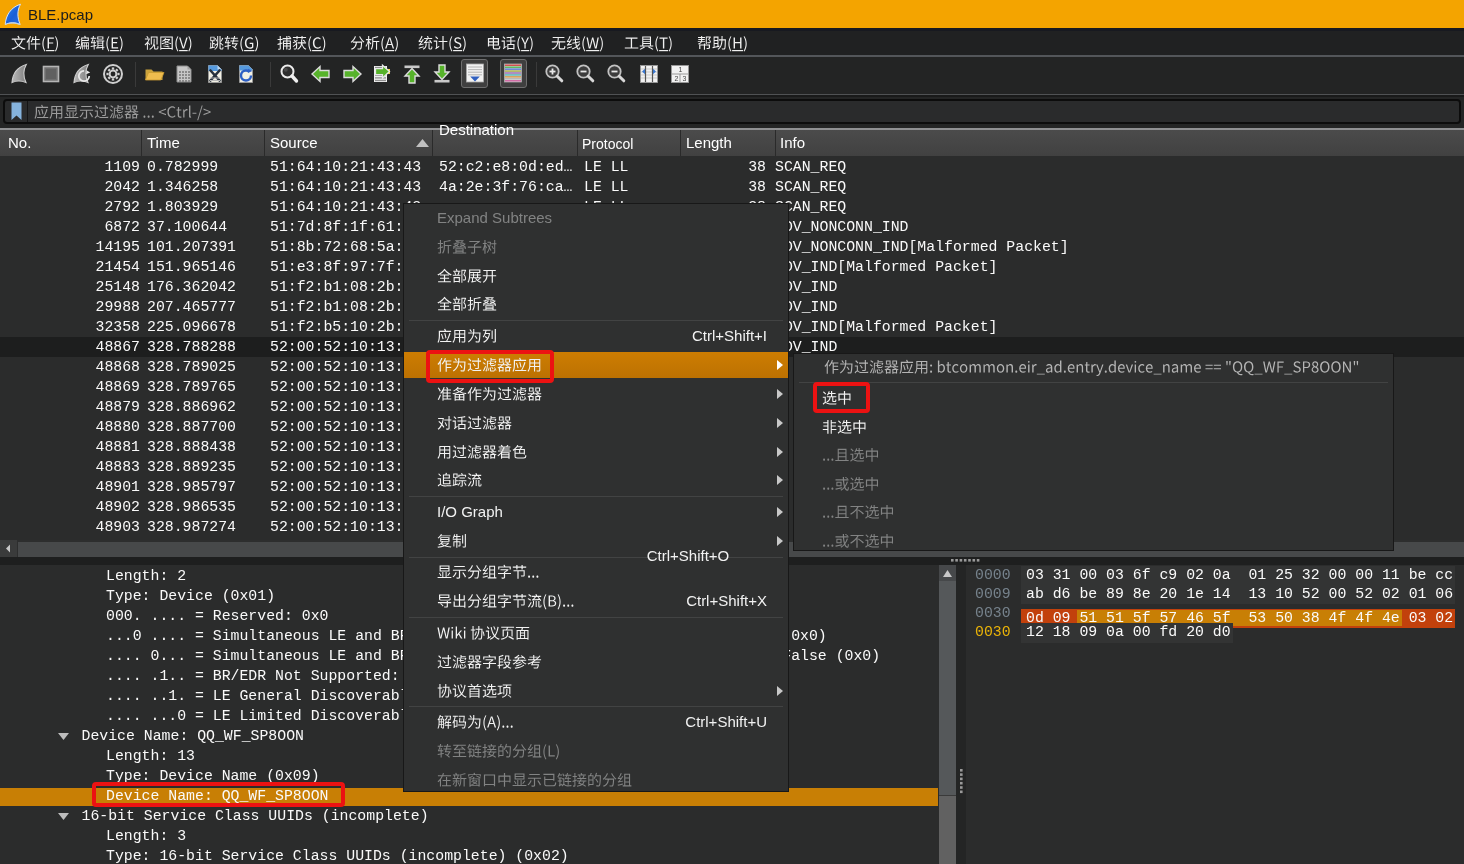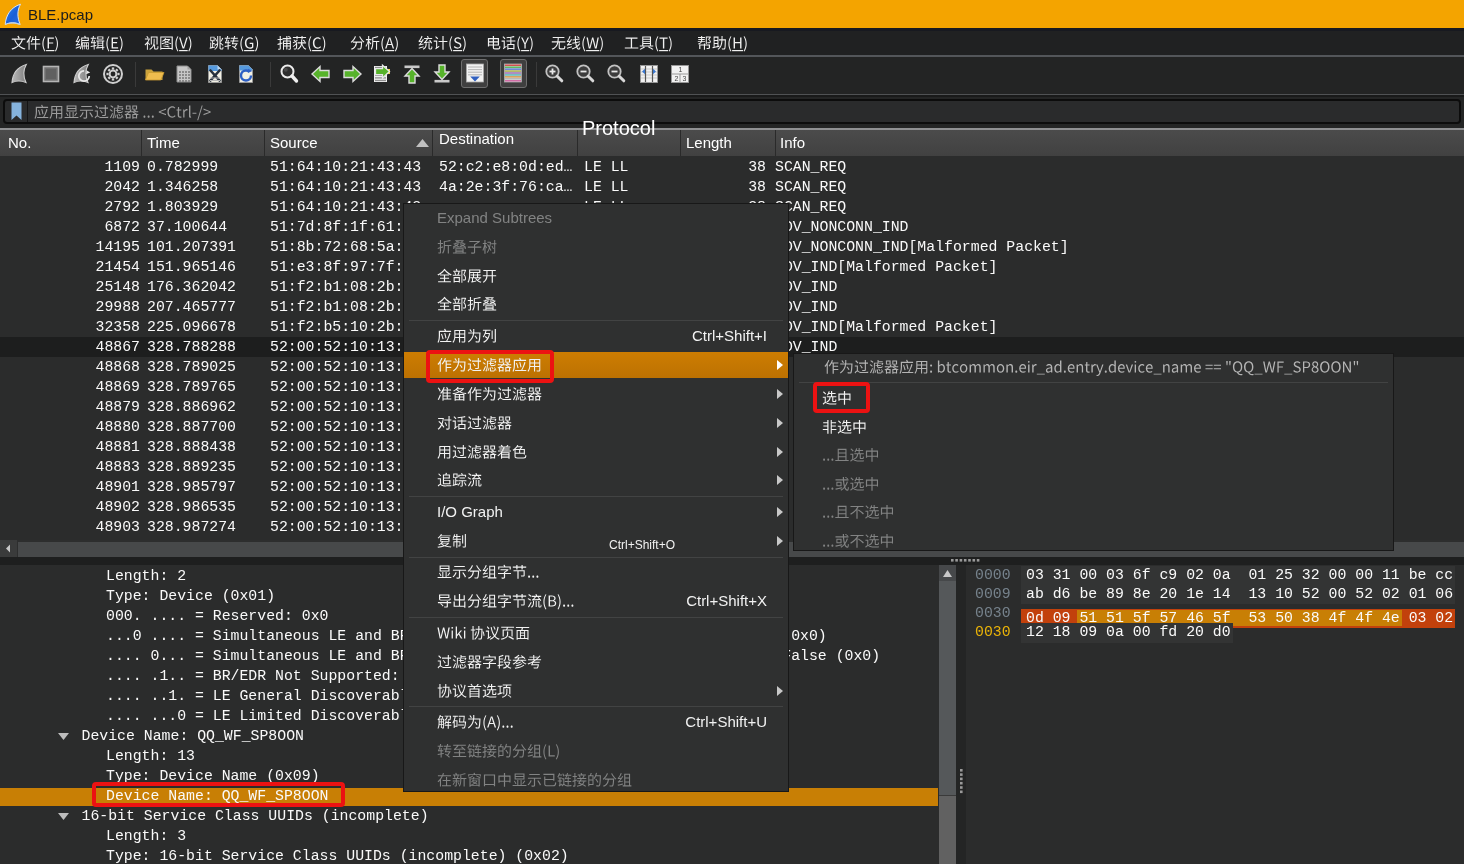--- a/index.html
+++ b/index.html
@@ -271,22 +271,22 @@
   </svg>
 <div class="abs" style="left:27px;top:101px;width:1px;height:21px;background:#141414"></div>
 <svg class="tp " style="left:34.0px;top:103.5px" width="179.3" height="18.0" viewBox="0 -13.50 179.3 18.00">
     <path fill="#9c9c9c" d="M4.0 -7.3C4.6 -5.7 5.3 -3.6 5.6 -2.2L6.6 -2.6C6.3 -4.0 5.6 -6.1 4.9 -7.8ZM7.2 -8.2C7.7 -6.6 8.2 -4.4 8.5 -3.0L9.5 -3.4C9.3 -4.8 8.8 -6.8 8.2 -8.5ZM7.0 -12.4C7.3 -11.9 7.6 -11.2 7.8 -10.7H1.8V-6.6C1.8 -4.4 1.7 -1.5 0.5 0.7C0.8 0.8 1.3 1.1 1.5 1.3C2.8 -0.9 3.0 -4.3 3.0 -6.6V-9.6H14.1V-10.7H9.1C8.9 -11.2 8.5 -12.1 8.1 -12.7ZM3.1 -0.6V0.5H14.3V-0.6H10.3C11.6 -2.9 12.8 -5.6 13.5 -8.1L12.3 -8.6C11.7 -6.0 10.6 -2.9 9.1 -0.6Z M17.3 -11.5V-6.1C17.3 -4.0 17.1 -1.3 15.5 0.5C15.7 0.7 16.2 1.1 16.4 1.3C17.5 0.0 18.0 -1.7 18.2 -3.4H22.0V1.1H23.1V-3.4H27.2V-0.3C27.2 -0.1 27.1 0.0 26.8 0.0C26.5 0.1 25.5 0.1 24.4 0.0C24.6 0.3 24.8 0.8 24.8 1.1C26.2 1.1 27.1 1.1 27.6 0.9C28.1 0.8 28.3 0.4 28.3 -0.3V-11.5ZM18.4 -10.5H22.0V-8.1H18.4ZM27.2 -10.5V-8.1H23.1V-10.5ZM18.4 -7.0H22.0V-4.5H18.3C18.4 -5.0 18.4 -5.6 18.4 -6.1ZM27.2 -7.0V-4.5H23.1V-7.0Z M33.7 -8.5H41.4V-7.0H33.7ZM33.7 -11.0H41.4V-9.4H33.7ZM32.6 -11.9V-6.1H42.5V-11.9ZM42.3 -5.0C41.8 -4.0 40.9 -2.7 40.2 -1.9L41.1 -1.5C41.8 -2.3 42.6 -3.4 43.3 -4.5ZM31.9 -4.5C32.5 -3.5 33.2 -2.2 33.5 -1.4L34.5 -1.8C34.1 -2.6 33.4 -3.9 32.7 -4.8ZM38.6 -5.5V-0.6H36.3V-5.5H35.3V-0.6H30.6V0.5H44.4V-0.6H39.6V-5.5Z M48.5 -5.3C47.9 -3.6 46.8 -1.9 45.5 -0.8C45.8 -0.7 46.3 -0.4 46.6 -0.2C47.7 -1.3 48.9 -3.1 49.7 -5.0ZM55.3 -4.8C56.3 -3.4 57.5 -1.4 57.9 -0.1L59.0 -0.7C58.6 -1.9 57.4 -3.8 56.3 -5.2ZM47.2 -11.5V-10.4H57.8V-11.5ZM45.9 -7.8V-6.7H51.9V-0.3C51.9 -0.0 51.8 0.0 51.6 0.0C51.3 0.0 50.3 0.0 49.3 0.0C49.4 0.3 49.6 0.8 49.7 1.2C51.0 1.2 51.9 1.2 52.4 1.0C53.0 0.8 53.1 0.5 53.1 -0.3V-6.7H59.1V-7.8Z M61.2 -11.6C62.0 -10.8 63.0 -9.7 63.4 -9.0L64.3 -9.7C63.9 -10.4 62.9 -11.4 62.1 -12.2ZM65.7 -7.2C66.5 -6.2 67.4 -4.9 67.8 -4.1L68.8 -4.7C68.3 -5.5 67.4 -6.7 66.6 -7.6ZM63.9 -7.0H60.8V-5.9H62.8V-2.0C62.1 -1.8 61.4 -1.1 60.6 -0.2L61.3 0.9C62.1 -0.2 62.8 -1.1 63.3 -1.1C63.7 -1.1 64.2 -0.6 64.8 -0.2C65.8 0.5 67.1 0.6 69.0 0.6C70.4 0.6 73.0 0.6 74.1 0.5C74.1 0.2 74.3 -0.4 74.5 -0.7C73.0 -0.6 70.7 -0.4 69.0 -0.4C67.3 -0.4 66.0 -0.5 65.0 -1.1C64.5 -1.4 64.2 -1.7 63.9 -1.9ZM70.8 -12.6V-9.9H65.0V-8.8H70.8V-2.9C70.8 -2.6 70.7 -2.5 70.4 -2.5C70.1 -2.5 69.0 -2.5 68.0 -2.5C68.1 -2.2 68.3 -1.7 68.4 -1.4C69.8 -1.4 70.7 -1.4 71.2 -1.6C71.7 -1.8 71.9 -2.1 71.9 -2.9V-8.8H74.0V-9.9H71.9V-12.6Z M82.9 -3.0V-0.3C82.9 0.7 83.2 0.9 84.4 0.9C84.6 0.9 86.3 0.9 86.5 0.9C87.5 0.9 87.8 0.5 87.9 -1.1C87.6 -1.2 87.2 -1.3 87.0 -1.5C87.0 -0.1 86.9 0.1 86.4 0.1C86.1 0.1 84.7 0.1 84.5 0.1C83.9 0.1 83.8 0.1 83.8 -0.3V-3.0ZM81.7 -3.0C81.5 -1.9 81.1 -0.6 80.5 0.2L81.3 0.5C81.9 -0.3 82.2 -1.7 82.5 -2.7ZM84.2 -3.6C84.8 -2.9 85.5 -1.9 85.8 -1.3L86.5 -1.7C86.2 -2.3 85.5 -3.3 84.9 -4.0ZM87.0 -3.0C87.8 -1.9 88.5 -0.6 88.7 0.3L89.5 -0.1C89.2 -0.9 88.5 -2.3 87.8 -3.3ZM76.3 -11.5C77.2 -11.0 78.2 -10.2 78.7 -9.7L79.4 -10.5C78.9 -11.0 77.8 -11.7 77.0 -12.2ZM75.6 -7.5C76.5 -7.0 77.5 -6.3 78.1 -5.8L78.7 -6.6C78.2 -7.1 77.1 -7.8 76.3 -8.2ZM75.9 0.1 76.9 0.8C77.6 -0.6 78.4 -2.4 79.0 -3.9L78.2 -4.5C77.5 -2.9 76.6 -1.0 75.9 0.1ZM79.9 -9.8V-6.6C79.9 -4.5 79.7 -1.5 78.4 0.6C78.6 0.7 79.1 1.1 79.2 1.3C80.7 -1.0 80.9 -4.3 80.9 -6.6V-8.9H88.1C87.9 -8.4 87.7 -7.8 87.5 -7.5L88.3 -7.2C88.7 -7.8 89.1 -8.8 89.4 -9.6L88.7 -9.8L88.5 -9.8H84.6V-10.7H88.7V-11.6H84.6V-12.6H83.5V-9.8ZM83.1 -8.7V-7.3L81.5 -7.2L81.6 -6.4L83.1 -6.5V-5.9C83.1 -4.9 83.4 -4.6 84.8 -4.6C85.1 -4.6 87.0 -4.6 87.2 -4.6C88.3 -4.6 88.6 -5.0 88.7 -6.3C88.4 -6.4 88.0 -6.5 87.8 -6.6C87.7 -5.6 87.6 -5.5 87.1 -5.5C86.7 -5.5 85.2 -5.5 84.9 -5.5C84.2 -5.5 84.1 -5.6 84.1 -5.9V-6.6L86.9 -6.8L86.8 -7.6L84.1 -7.4V-8.7Z M92.9 -10.9H95.5V-8.8H92.9ZM99.3 -10.9H102.0V-8.8H99.3ZM99.2 -7.3C99.8 -7.0 100.6 -6.6 101.1 -6.3H96.8C97.1 -6.8 97.4 -7.3 97.7 -7.8L96.6 -8.0V-11.9H91.9V-7.9H96.5C96.2 -7.3 95.9 -6.8 95.5 -6.3H90.8V-5.3H94.5C93.5 -4.4 92.1 -3.6 90.5 -3.0C90.7 -2.8 91.0 -2.4 91.1 -2.1L91.9 -2.5V1.2H93.0V0.8H95.5V1.1H96.6V-3.4H93.7C94.6 -4.0 95.3 -4.6 95.9 -5.3H98.7C99.4 -4.6 100.2 -4.0 101.1 -3.4H98.3V1.2H99.4V0.8H102.0V1.1H103.1V-2.5L103.9 -2.2C104.0 -2.5 104.3 -2.9 104.6 -3.1C102.9 -3.5 101.3 -4.3 100.1 -5.3H104.2V-6.3H101.6L102.0 -6.7C101.5 -7.1 100.6 -7.6 99.8 -7.9ZM98.3 -11.9V-7.9H103.1V-11.9ZM93.0 -0.2V-2.4H95.5V-0.2ZM99.4 -0.2V-2.4H102.0V-0.2Z M110.4 0.2C111.0 0.2 111.4 -0.2 111.4 -0.8C111.4 -1.5 111.0 -1.9 110.4 -1.9C109.9 -1.9 109.5 -1.5 109.5 -0.8C109.5 -0.2 109.9 0.2 110.4 0.2Z M114.6 0.2C115.2 0.2 115.6 -0.2 115.6 -0.8C115.6 -1.5 115.2 -1.9 114.6 -1.9C114.1 -1.9 113.6 -1.5 113.6 -0.8C113.6 -0.2 114.1 0.2 114.6 0.2Z M118.8 0.2C119.3 0.2 119.8 -0.2 119.8 -0.8C119.8 -1.5 119.3 -1.9 118.8 -1.9C118.2 -1.9 117.8 -1.5 117.8 -0.8C117.8 -0.2 118.2 0.2 118.8 0.2Z M132.0 -2.2V-3.4L128.4 -4.7L126.2 -5.5V-5.6L128.4 -6.4L132.0 -7.8V-8.9L124.8 -6.1V-5.0Z M138.2 0.2C139.6 0.2 140.7 -0.4 141.6 -1.4L140.8 -2.3C140.1 -1.5 139.3 -1.0 138.3 -1.0C136.2 -1.0 134.8 -2.8 134.8 -5.5C134.8 -8.3 136.2 -10.0 138.3 -10.0C139.3 -10.0 140.0 -9.6 140.6 -8.9L141.3 -9.8C140.7 -10.5 139.6 -11.2 138.3 -11.2C135.5 -11.2 133.4 -9.0 133.4 -5.5C133.4 -1.9 135.5 0.2 138.2 0.2Z M146.1 0.2C146.6 0.2 147.1 0.0 147.6 -0.1L147.3 -1.1C147.0 -1.0 146.7 -0.9 146.4 -0.9C145.4 -0.9 145.1 -1.5 145.1 -2.5V-7.0H147.3V-8.1H145.1V-10.4H144.0L143.8 -8.1L142.5 -8.1V-7.0H143.7V-2.5C143.7 -0.9 144.3 0.2 146.1 0.2Z M149.2 0.0H150.5V-5.2C151.1 -6.6 151.9 -7.1 152.6 -7.1C152.9 -7.1 153.1 -7.1 153.4 -7.0L153.6 -8.2C153.4 -8.3 153.1 -8.4 152.8 -8.4C151.9 -8.4 151.0 -7.7 150.4 -6.7H150.4L150.3 -8.1H149.2Z M156.4 0.2C156.8 0.2 157.0 0.1 157.2 0.1L157.0 -1.0C156.9 -0.9 156.8 -0.9 156.7 -0.9C156.5 -0.9 156.4 -1.1 156.4 -1.5V-11.9H155.0V-1.6C155.0 -0.5 155.4 0.2 156.4 0.2Z M158.5 -3.7H162.4V-4.7H158.5Z M163.2 2.7H164.2L168.7 -11.9H167.7Z M169.5 -2.2 176.7 -5.0V-6.1L169.5 -8.9V-7.8L173.1 -6.4L175.3 -5.6V-5.5L173.1 -4.7L169.5 -3.4Z"></path>
   </svg>
 <div class="abs" style="left:0;top:127.5px;width:1464px;height:2px;background:#8f9092"></div>
 <div class="abs" style="left:0;top:129.5px;width:1464px;height:26.5px;background:linear-gradient(#4b4b4b,#414141)"></div>
 <div class="abs" style="left:8px;top:129.5px;height:26.5px;line-height:26.5px;font-size:15px;color:#ffffff">No.</div>
 <div class="abs" style="left:147px;top:129.5px;height:26.5px;line-height:26.5px;font-size:15px;color:#ffffff">Time</div>
 <div class="abs" style="left:270px;top:129.5px;height:26.5px;line-height:26.5px;font-size:15px;color:#ffffff">Source</div>
-<div class="abs" style="left:439px;top:126px;height:26.5px;line-height:26.5px;font-size:15px;color:#ffffff">Destination</div>
-<div class="abs" style="left:582px;top:115px;height:26.5px;line-height:26.5px;font-size:20px;color:#ffffff">Protocol</div>
+<div class="abs" style="left:439px;top:117px;height:26.5px;line-height:26.5px;font-size:15px;color:#ffffff">Destination</div>
+<div class="abs" style="left:582px;top:131px;height:26.5px;line-height:26.5px;font-size:14px;color:#ffffff">Protocol</div>
 <div class="abs" style="left:686px;top:129.5px;height:26.5px;line-height:26.5px;font-size:15px;color:#ffffff">Length</div>
 <div class="abs" style="left:780px;top:129.5px;height:26.5px;line-height:26.5px;font-size:15px;color:#ffffff">Info</div>
 <div class="abs" style="left:141px;top:130px;width:1px;height:26px;background:#2a2a2a"></div>
 <div class="abs" style="left:264px;top:130px;width:1px;height:26px;background:#2a2a2a"></div>
 <div class="abs" style="left:432px;top:130px;width:1px;height:26px;background:#2a2a2a"></div>
 <div class="abs" style="left:577px;top:130px;width:1px;height:26px;background:#2a2a2a"></div>
 <div class="abs" style="left:680px;top:130px;width:1px;height:26px;background:#2a2a2a"></div>
 <div class="abs" style="left:775px;top:130px;width:1px;height:26px;background:#2a2a2a"></div>
 <svg class="abs" style="left:416px;top:139px" width="13" height="8" viewBox="0 0 13 8">
     <path d="M6.5,0 L13,8 L0,8 Z" fill="#c0c0c0"></path>
@@ -429,21 +429,21 @@
 <svg class="tp " style="left:437.0px;top:532.8px" width="32.0" height="18.0" viewBox="0 -13.50 32.0 18.00">
     <path fill="#f2f2f2" d="M4.3 -6.6H11.3V-5.6H4.3ZM4.3 -8.4H11.3V-7.4H4.3ZM3.2 -9.2V-4.8H4.9C4.0 -3.6 2.7 -2.6 1.4 -1.9C1.6 -1.7 2.0 -1.3 2.2 -1.2C2.8 -1.5 3.4 -2.0 4.0 -2.5C4.7 -1.8 5.4 -1.3 6.3 -0.8C4.5 -0.3 2.5 0.0 0.5 0.2C0.7 0.4 0.9 0.9 0.9 1.2C3.2 1.0 5.6 0.5 7.6 -0.2C9.4 0.5 11.5 0.9 13.8 1.1C13.9 0.8 14.2 0.3 14.4 0.1C12.4 -0.0 10.6 -0.3 8.9 -0.8C10.3 -1.5 11.5 -2.3 12.3 -3.4L11.6 -3.9L11.4 -3.8H5.4C5.6 -4.1 5.9 -4.4 6.1 -4.8L6.0 -4.8H12.5V-9.2ZM4.0 -12.6C3.3 -11.1 2.0 -9.7 0.7 -8.8C0.9 -8.6 1.3 -8.2 1.4 -7.9C2.2 -8.5 3.0 -9.3 3.7 -10.2H13.5V-11.1H4.4C4.6 -11.5 4.8 -11.9 5.0 -12.3ZM10.5 -3.0C9.8 -2.3 8.7 -1.7 7.6 -1.2C6.5 -1.7 5.5 -2.3 4.8 -3.0Z M25.1 -11.2V-2.9H26.2V-11.2ZM27.8 -12.4V-0.3C27.8 -0.1 27.7 -0.0 27.5 -0.0C27.2 -0.0 26.4 -0.0 25.5 -0.0C25.6 0.3 25.8 0.8 25.9 1.1C27.0 1.1 27.8 1.1 28.3 0.9C28.7 0.7 28.9 0.4 28.9 -0.4V-12.4ZM17.1 -12.2C16.8 -10.8 16.3 -9.3 15.6 -8.3C15.9 -8.2 16.4 -8.0 16.6 -7.9C16.9 -8.3 17.1 -8.8 17.4 -9.4H19.3V-7.8H15.7V-6.8H19.3V-5.3H16.4V-0.0H17.4V-4.2H19.3V1.2H20.4V-4.2H22.5V-1.2C22.5 -1.0 22.5 -1.0 22.3 -1.0C22.1 -0.9 21.6 -0.9 21.0 -1.0C21.1 -0.7 21.3 -0.3 21.3 0.0C22.1 0.0 22.7 0.0 23.1 -0.2C23.4 -0.3 23.5 -0.6 23.5 -1.1V-5.3H20.4V-6.8H24.1V-7.8H20.4V-9.4H23.5V-10.4H20.4V-12.5H19.3V-10.4H17.7C17.9 -10.9 18.1 -11.5 18.2 -12.0Z"></path>
   </svg>
 <svg class="abs" style="left:777px;top:535.8px" width="6" height="10" viewBox="0 0 6 10">
     <path d="M0,0 L6,5 L0,10 Z" fill="#c8c8c8"></path>
   </svg>
 <div class="abs" style="left:409px;top:556.5px;width:374px;height:1px;background:#424343"></div>
 <svg class="tp " style="left:437.0px;top:564.3px" width="104.5" height="18.0" viewBox="0 -13.50 104.5 18.00">
     <path fill="#f2f2f2" d="M3.7 -8.5H11.4V-7.0H3.7ZM3.7 -11.0H11.4V-9.4H3.7ZM2.6 -11.9V-6.1H12.5V-11.9ZM12.3 -5.0C11.8 -4.0 10.9 -2.7 10.2 -1.9L11.1 -1.5C11.8 -2.3 12.6 -3.4 13.3 -4.5ZM1.9 -4.5C2.5 -3.5 3.2 -2.2 3.5 -1.4L4.5 -1.8C4.1 -2.6 3.4 -3.9 2.7 -4.8ZM8.6 -5.5V-0.6H6.3V-5.5H5.3V-0.6H0.6V0.5H14.4V-0.6H9.6V-5.5Z M18.5 -5.3C17.9 -3.6 16.8 -1.9 15.5 -0.8C15.8 -0.7 16.3 -0.4 16.6 -0.2C17.7 -1.3 18.9 -3.1 19.7 -5.0ZM25.3 -4.8C26.3 -3.4 27.5 -1.4 27.9 -0.1L29.0 -0.7C28.6 -1.9 27.4 -3.8 26.3 -5.2ZM17.2 -11.5V-10.4H27.8V-11.5ZM15.9 -7.8V-6.7H21.9V-0.3C21.9 -0.0 21.8 0.0 21.6 0.0C21.3 0.0 20.3 0.0 19.3 0.0C19.4 0.3 19.6 0.8 19.7 1.2C21.0 1.2 21.9 1.2 22.4 1.0C22.9 0.8 23.1 0.5 23.1 -0.3V-6.7H29.1V-7.8Z M40.1 -12.3 39.1 -11.9C40.1 -9.7 41.9 -7.2 43.5 -5.9C43.7 -6.2 44.1 -6.6 44.4 -6.8C42.9 -8.0 41.0 -10.3 40.1 -12.3ZM34.9 -12.3C34.0 -10.0 32.5 -7.9 30.7 -6.6C30.9 -6.4 31.4 -6.0 31.6 -5.8C32.0 -6.1 32.4 -6.5 32.8 -6.9V-5.8H35.7C35.4 -3.3 34.5 -0.9 31.0 0.3C31.2 0.5 31.5 1.0 31.7 1.2C35.5 -0.1 36.5 -2.9 36.9 -5.8H41.0C40.8 -2.1 40.6 -0.6 40.2 -0.2C40.0 -0.1 39.9 -0.0 39.6 -0.0C39.2 -0.0 38.3 -0.0 37.3 -0.1C37.5 0.2 37.6 0.7 37.7 1.0C38.6 1.1 39.5 1.1 40.0 1.0C40.6 1.0 40.9 0.9 41.2 0.5C41.7 -0.1 41.9 -1.8 42.2 -6.4C42.2 -6.5 42.2 -6.9 42.2 -6.9H32.9C34.2 -8.3 35.3 -10.0 36.1 -12.0Z M45.7 -0.9 45.9 0.2C47.4 -0.1 49.2 -0.6 51.0 -1.1L50.9 -2.1C49.0 -1.6 47.0 -1.1 45.7 -0.9ZM52.2 -11.8V-0.2H50.7V0.9H59.4V-0.2H58.1V-11.8ZM53.3 -0.2V-3.1H57.0V-0.2ZM53.3 -7.0H57.0V-4.1H53.3ZM53.3 -8.0V-10.8H57.0V-8.0ZM46.0 -6.3C46.2 -6.5 46.6 -6.6 48.6 -6.8C47.9 -5.8 47.2 -5.0 47.0 -4.7C46.5 -4.2 46.1 -3.8 45.7 -3.7C45.9 -3.5 46.0 -3.0 46.1 -2.7C46.4 -2.9 46.9 -3.1 51.0 -3.9C51.0 -4.1 51.0 -4.5 51.0 -4.8L47.7 -4.2C49.0 -5.5 50.2 -7.2 51.2 -8.9L50.3 -9.4C50.0 -8.9 49.7 -8.3 49.3 -7.8L47.1 -7.6C48.1 -8.8 49.0 -10.5 49.8 -12.1L48.8 -12.6C48.1 -10.8 46.9 -8.8 46.5 -8.3C46.2 -7.8 45.9 -7.5 45.6 -7.4C45.8 -7.1 45.9 -6.6 46.0 -6.3Z M66.9 -5.4V-4.5H61.0V-3.4H66.9V-0.2C66.9 0.0 66.8 0.1 66.6 0.1C66.3 0.1 65.3 0.1 64.3 0.1C64.5 0.4 64.7 0.9 64.8 1.2C66.1 1.2 66.9 1.2 67.4 1.0C67.9 0.8 68.1 0.5 68.1 -0.2V-3.4H74.0V-4.5H68.1V-5.1C69.4 -5.8 70.8 -6.8 71.7 -7.7L70.9 -8.3L70.7 -8.3H63.5V-7.2H69.5C68.8 -6.5 67.8 -5.9 66.9 -5.4ZM66.4 -12.4C66.6 -12.0 66.9 -11.5 67.1 -11.0H61.2V-7.9H62.3V-10.0H72.6V-7.9H73.8V-11.0H68.4C68.2 -11.5 67.8 -12.2 67.5 -12.7Z M76.5 -7.3V-6.2H80.4V1.2H81.6V-6.2H86.6V-2.3C86.6 -2.1 86.5 -2.0 86.2 -2.0C85.9 -2.0 84.9 -2.0 83.8 -2.0C83.9 -1.7 84.1 -1.2 84.1 -0.9C85.6 -0.9 86.5 -0.9 87.0 -1.0C87.6 -1.2 87.7 -1.6 87.7 -2.3V-7.3ZM84.5 -12.6V-10.9H80.5V-12.6H79.3V-10.9H75.8V-9.8H79.3V-8.1H80.5V-9.8H84.5V-8.1H85.7V-9.8H89.2V-10.9H85.7V-12.6Z M92.1 0.2C92.6 0.2 93.1 -0.2 93.1 -0.8C93.1 -1.5 92.6 -1.9 92.1 -1.9C91.5 -1.9 91.1 -1.5 91.1 -0.8C91.1 -0.2 91.5 0.2 92.1 0.2Z M96.3 0.2C96.8 0.2 97.2 -0.2 97.2 -0.8C97.2 -1.5 96.8 -1.9 96.3 -1.9C95.7 -1.9 95.3 -1.5 95.3 -0.8C95.3 -0.2 95.7 0.2 96.3 0.2Z M100.4 0.2C101.0 0.2 101.4 -0.2 101.4 -0.8C101.4 -1.5 101.0 -1.9 100.4 -1.9C99.9 -1.9 99.4 -1.5 99.4 -0.8C99.4 -0.2 99.9 0.2 100.4 0.2Z"></path>
   </svg>
-<div class="abs" style="left:609px;top:535px;width:158px;height:20px;line-height:20px;font-size:12px;color:#f2f2f2;text-align:left">Ctrl+Shift+O</div>
+<div class="abs" style="left:609px;top:546px;width:158px;height:20px;line-height:20px;font-size:15px;color:#f2f2f2;text-align:center">Ctrl+Shift+O</div>
 <svg class="tp " style="left:437.0px;top:593.2px" width="139.5" height="18.0" viewBox="0 -13.50 139.5 18.00">
     <path fill="#f2f2f2" d="M3.2 -2.7C4.1 -1.9 5.2 -0.8 5.6 -0.0L6.5 -0.8C6.0 -1.5 5.0 -2.5 4.0 -3.3H9.7V-0.2C9.7 0.1 9.6 0.1 9.3 0.1C9.0 0.1 8.0 0.2 6.9 0.1C7.0 0.4 7.2 0.8 7.3 1.1C8.7 1.1 9.6 1.1 10.2 1.0C10.7 0.8 10.9 0.5 10.9 -0.1V-3.3H14.2V-4.4H10.9V-5.5H9.7V-4.4H0.9V-3.3H3.8ZM2.0 -11.5V-7.6C2.0 -6.2 2.8 -5.9 5.2 -5.9C5.8 -5.9 10.6 -5.9 11.2 -5.9C13.1 -5.9 13.6 -6.3 13.8 -7.8C13.5 -7.9 13.0 -8.0 12.7 -8.2C12.6 -7.0 12.4 -6.8 11.2 -6.8C10.1 -6.8 6.0 -6.8 5.2 -6.8C3.5 -6.8 3.2 -7.0 3.2 -7.6V-8.4H12.4V-12.0H2.0ZM3.2 -11.0H11.3V-9.4H3.2Z M16.6 -5.1V0.3H27.2V1.2H28.4V-5.1H27.2V-0.8H23.1V-6.1H27.8V-11.2H26.6V-7.2H23.1V-12.6H21.9V-7.2H18.4V-11.2H17.2V-6.1H21.9V-0.8H17.8V-5.1Z M40.1 -12.3 39.1 -11.9C40.1 -9.7 41.9 -7.2 43.5 -5.9C43.7 -6.2 44.1 -6.6 44.4 -6.8C42.9 -8.0 41.0 -10.3 40.1 -12.3ZM34.9 -12.3C34.0 -10.0 32.5 -7.9 30.7 -6.6C30.9 -6.4 31.4 -6.0 31.6 -5.8C32.0 -6.1 32.4 -6.5 32.8 -6.9V-5.8H35.7C35.4 -3.3 34.5 -0.9 31.0 0.3C31.2 0.5 31.5 1.0 31.7 1.2C35.5 -0.1 36.5 -2.9 36.9 -5.8H41.0C40.8 -2.1 40.6 -0.6 40.2 -0.2C40.0 -0.1 39.9 -0.0 39.6 -0.0C39.2 -0.0 38.3 -0.0 37.3 -0.1C37.5 0.2 37.6 0.7 37.7 1.0C38.6 1.1 39.5 1.1 40.0 1.0C40.6 1.0 40.9 0.9 41.2 0.5C41.7 -0.1 41.9 -1.8 42.2 -6.4C42.2 -6.5 42.2 -6.9 42.2 -6.9H32.9C34.2 -8.3 35.3 -10.0 36.1 -12.0Z M45.7 -0.9 45.9 0.2C47.4 -0.1 49.2 -0.6 51.0 -1.1L50.9 -2.1C49.0 -1.6 47.0 -1.1 45.7 -0.9ZM52.2 -11.8V-0.2H50.7V0.9H59.4V-0.2H58.1V-11.8ZM53.3 -0.2V-3.1H57.0V-0.2ZM53.3 -7.0H57.0V-4.1H53.3ZM53.3 -8.0V-10.8H57.0V-8.0ZM46.0 -6.3C46.2 -6.5 46.6 -6.6 48.6 -6.8C47.9 -5.8 47.2 -5.0 47.0 -4.7C46.5 -4.2 46.1 -3.8 45.7 -3.7C45.9 -3.5 46.0 -3.0 46.1 -2.7C46.4 -2.9 46.9 -3.1 51.0 -3.9C51.0 -4.1 51.0 -4.5 51.0 -4.8L47.7 -4.2C49.0 -5.5 50.2 -7.2 51.2 -8.9L50.3 -9.4C50.0 -8.9 49.7 -8.3 49.3 -7.8L47.1 -7.6C48.1 -8.8 49.0 -10.5 49.8 -12.1L48.8 -12.6C48.1 -10.8 46.9 -8.8 46.5 -8.3C46.2 -7.8 45.9 -7.5 45.6 -7.4C45.8 -7.1 45.9 -6.6 46.0 -6.3Z M66.9 -5.4V-4.5H61.0V-3.4H66.9V-0.2C66.9 0.0 66.8 0.1 66.6 0.1C66.3 0.1 65.3 0.1 64.3 0.1C64.5 0.4 64.7 0.9 64.8 1.2C66.1 1.2 66.9 1.2 67.4 1.0C67.9 0.8 68.1 0.5 68.1 -0.2V-3.4H74.0V-4.5H68.1V-5.1C69.4 -5.8 70.8 -6.8 71.7 -7.7L70.9 -8.3L70.7 -8.3H63.5V-7.2H69.5C68.8 -6.5 67.8 -5.9 66.9 -5.4ZM66.4 -12.4C66.6 -12.0 66.9 -11.5 67.1 -11.0H61.2V-7.9H62.3V-10.0H72.6V-7.9H73.8V-11.0H68.4C68.2 -11.5 67.8 -12.2 67.5 -12.7Z M76.5 -7.3V-6.2H80.4V1.2H81.6V-6.2H86.6V-2.3C86.6 -2.1 86.5 -2.0 86.2 -2.0C85.9 -2.0 84.9 -2.0 83.8 -2.0C83.9 -1.7 84.1 -1.2 84.1 -0.9C85.6 -0.9 86.5 -0.9 87.0 -1.0C87.6 -1.2 87.7 -1.6 87.7 -2.3V-7.3ZM84.5 -12.6V-10.9H80.5V-12.6H79.3V-10.9H75.8V-9.8H79.3V-8.1H80.5V-9.8H84.5V-8.1H85.7V-9.8H89.2V-10.9H85.7V-12.6Z M98.7 -5.4V0.6H99.7V-5.4ZM96.0 -5.4V-3.9C96.0 -2.5 95.8 -0.8 94.0 0.4C94.2 0.6 94.6 0.9 94.8 1.2C96.8 -0.3 97.0 -2.2 97.0 -3.9V-5.4ZM101.3 -5.4V-0.7C101.3 0.2 101.4 0.5 101.6 0.7C101.8 0.9 102.2 0.9 102.5 0.9C102.6 0.9 103.0 0.9 103.2 0.9C103.4 0.9 103.7 0.9 103.9 0.8C104.1 0.7 104.2 0.5 104.3 0.2C104.4 -0.1 104.4 -0.9 104.5 -1.5C104.2 -1.6 103.9 -1.8 103.7 -1.9C103.7 -1.2 103.6 -0.7 103.6 -0.4C103.6 -0.2 103.5 -0.1 103.5 -0.0C103.4 0.0 103.3 0.0 103.1 0.0C103.0 0.0 102.8 0.0 102.7 0.0C102.6 0.0 102.5 0.0 102.5 -0.0C102.4 -0.1 102.4 -0.3 102.4 -0.6V-5.4ZM91.3 -11.6C92.2 -11.1 93.3 -10.3 93.8 -9.7L94.5 -10.6C94.0 -11.1 92.8 -11.9 91.9 -12.4ZM90.6 -7.5C91.6 -7.0 92.7 -6.3 93.3 -5.8L94.0 -6.8C93.4 -7.3 92.2 -7.9 91.2 -8.3ZM91.0 0.2 91.9 1.0C92.8 -0.4 93.9 -2.3 94.7 -3.9L93.8 -4.6C93.0 -2.9 91.8 -0.9 91.0 0.2ZM98.4 -12.3C98.6 -11.8 98.9 -11.2 99.0 -10.7H94.8V-9.6H97.7C97.1 -8.8 96.2 -7.8 96.0 -7.5C95.7 -7.2 95.2 -7.1 95.0 -7.1C95.0 -6.8 95.2 -6.3 95.2 -6.0C95.7 -6.1 96.4 -6.2 102.6 -6.6C102.9 -6.2 103.1 -5.8 103.3 -5.5L104.2 -6.1C103.7 -7.0 102.5 -8.4 101.5 -9.4L100.7 -8.9C101.1 -8.5 101.5 -8.0 101.8 -7.5L97.1 -7.3C97.7 -7.9 98.4 -8.9 99.0 -9.6H104.2V-10.7H100.2C100.0 -11.2 99.7 -12.0 99.4 -12.6Z M108.6 2.9 109.4 2.6C108.1 0.4 107.5 -2.1 107.5 -4.7C107.5 -7.2 108.1 -9.7 109.4 -11.9L108.6 -12.3C107.2 -10.0 106.4 -7.6 106.4 -4.7C106.4 -1.7 107.2 0.7 108.6 2.9Z M111.6 0.0H115.1C117.5 0.0 119.2 -1.1 119.2 -3.2C119.2 -4.7 118.3 -5.6 117.0 -5.8V-5.9C118.0 -6.3 118.6 -7.2 118.6 -8.3C118.6 -10.2 117.1 -11.0 114.8 -11.0H111.6ZM113.0 -6.3V-9.9H114.7C116.4 -9.9 117.3 -9.4 117.3 -8.1C117.3 -7.0 116.5 -6.3 114.6 -6.3ZM113.0 -1.1V-5.2H114.9C116.8 -5.2 117.9 -4.6 117.9 -3.3C117.9 -1.8 116.8 -1.1 114.9 -1.1Z M121.4 2.9C122.8 0.7 123.6 -1.7 123.6 -4.7C123.6 -7.6 122.8 -10.0 121.4 -12.3L120.6 -11.9C121.8 -9.7 122.5 -7.2 122.5 -4.7C122.5 -2.1 121.8 0.4 120.6 2.6Z M127.1 0.2C127.6 0.2 128.1 -0.2 128.1 -0.8C128.1 -1.5 127.6 -1.9 127.1 -1.9C126.5 -1.9 126.1 -1.5 126.1 -0.8C126.1 -0.2 126.5 0.2 127.1 0.2Z M131.2 0.2C131.8 0.2 132.2 -0.2 132.2 -0.8C132.2 -1.5 131.8 -1.9 131.2 -1.9C130.7 -1.9 130.3 -1.5 130.3 -0.8C130.3 -0.2 130.7 0.2 131.2 0.2Z M135.4 0.2C136.0 0.2 136.4 -0.2 136.4 -0.8C136.4 -1.5 136.0 -1.9 135.4 -1.9C134.9 -1.9 134.4 -1.5 134.4 -0.8C134.4 -0.2 134.9 0.2 135.4 0.2Z"></path>
   </svg>
 <div class="abs" style="left:609px;top:591.2499999999999px;width:158px;height:20px;line-height:20px;font-size:15px;color:#f2f2f2;text-align:right">Ctrl+Shift+X</div>
 <div class="abs" style="left:409px;top:616.9px;width:374px;height:1px;background:#424343"></div>
 <svg class="tp " style="left:437.0px;top:624.7px" width="95.1" height="18.0" viewBox="0 -13.50 95.1 18.00">
     <path fill="#f2f2f2" d="M2.7 0.0H4.4L6.0 -6.6C6.2 -7.5 6.4 -8.3 6.6 -9.1H6.6C6.8 -8.3 7.0 -7.5 7.2 -6.6L8.8 0.0H10.5L12.8 -11.0H11.4L10.3 -5.0C10.1 -3.8 9.9 -2.6 9.7 -1.4H9.6C9.3 -2.6 9.1 -3.8 8.8 -5.0L7.3 -11.0H6.0L4.5 -5.0C4.2 -3.8 3.9 -2.6 3.7 -1.4H3.6C3.4 -2.6 3.2 -3.8 3.0 -5.0L1.8 -11.0H0.4Z M14.6 0.0H15.9V-8.1H14.6ZM15.2 -9.8C15.8 -9.8 16.2 -10.2 16.2 -10.7C16.2 -11.3 15.8 -11.6 15.2 -11.6C14.7 -11.6 14.3 -11.3 14.3 -10.7C14.3 -10.2 14.7 -9.8 15.2 -9.8Z M18.7 0.0H20.0V-2.1L21.6 -3.9L23.9 0.0H25.4L22.4 -4.9L25.1 -8.1H23.5L20.1 -3.9H20.0V-11.9H18.7Z M27.0 0.0H28.3V-8.1H27.0ZM27.6 -9.8C28.2 -9.8 28.6 -10.2 28.6 -10.7C28.6 -11.3 28.2 -11.6 27.6 -11.6C27.1 -11.6 26.7 -11.3 26.7 -10.7C26.7 -10.2 27.1 -9.8 27.6 -9.8Z M38.9 -7.1C38.6 -5.7 38.1 -4.3 37.4 -3.3C37.7 -3.2 38.1 -2.9 38.3 -2.7C39.0 -3.8 39.5 -5.3 39.9 -6.9ZM45.6 -6.9C46.1 -5.5 46.5 -3.7 46.6 -2.6L47.6 -2.9C47.5 -3.9 47.0 -5.7 46.6 -7.1ZM35.5 -12.6V-9.1H33.8V-8.0H35.5V1.2H36.6V-8.0H38.2V-9.1H36.6V-12.6ZM41.3 -12.5V-9.8V-9.8H38.6V-8.7H41.3C41.2 -5.8 40.6 -2.3 37.3 0.4C37.5 0.6 37.9 1.0 38.1 1.2C41.6 -1.7 42.3 -5.5 42.4 -8.7H44.4C44.3 -2.8 44.1 -0.7 43.7 -0.2C43.6 -0.0 43.4 0.0 43.2 0.0C42.8 0.0 42.1 0.0 41.2 -0.1C41.4 0.2 41.5 0.7 41.5 1.0C42.3 1.1 43.1 1.1 43.6 1.0C44.1 1.0 44.4 0.8 44.7 0.4C45.2 -0.2 45.4 -2.5 45.5 -9.2C45.5 -9.3 45.5 -9.8 45.5 -9.8H42.4V-9.8V-12.5Z M56.2 -11.9C56.8 -10.9 57.4 -9.6 57.7 -8.7L58.7 -9.2C58.4 -10.0 57.8 -11.3 57.1 -12.3ZM49.8 -11.6C50.4 -10.9 51.2 -9.9 51.6 -9.2L52.5 -9.9C52.1 -10.6 51.3 -11.5 50.6 -12.2ZM60.5 -11.7C60.0 -8.5 59.3 -5.7 57.7 -3.5C56.1 -5.6 55.2 -8.3 54.7 -11.5L53.6 -11.3C54.3 -7.8 55.2 -4.8 56.9 -2.5C55.8 -1.4 54.5 -0.4 52.7 0.4C52.9 0.6 53.2 1.0 53.4 1.3C55.1 0.5 56.5 -0.5 57.6 -1.7C58.7 -0.4 60.2 0.6 61.9 1.2C62.1 0.9 62.4 0.5 62.7 0.3C60.9 -0.4 59.5 -1.3 58.4 -2.6C60.2 -5.0 61.1 -8.1 61.7 -11.5ZM48.8 -7.9V-6.8H50.9V-1.5C50.9 -0.7 50.5 -0.2 50.2 0.0C50.4 0.2 50.7 0.6 50.9 0.8C51.1 0.5 51.5 0.2 54.1 -1.7C54.0 -1.9 53.9 -2.3 53.8 -2.6L52.0 -1.4V-7.9Z M70.0 -6.9V-4.2C70.0 -2.6 69.4 -0.8 63.8 0.3C64.0 0.5 64.4 1.0 64.5 1.2C70.3 -0.1 71.2 -2.1 71.2 -4.2V-6.9ZM71.2 -1.6C73.0 -0.8 75.2 0.4 76.3 1.2L77.0 0.3C75.9 -0.5 73.6 -1.7 71.9 -2.4ZM65.6 -8.9V-1.9H66.8V-7.9H74.5V-1.9H75.6V-8.9H70.2C70.5 -9.4 70.8 -10.1 71.1 -10.7H77.1V-11.8H64.2V-10.7H69.8C69.6 -10.1 69.3 -9.5 69.1 -8.9Z M83.9 -5.0H87.1V-3.3H83.9ZM83.9 -5.9V-7.6H87.1V-5.9ZM83.9 -2.4H87.1V-0.6H83.9ZM78.9 -11.6V-10.5H84.7C84.6 -9.9 84.5 -9.2 84.3 -8.6H79.6V1.2H80.7V0.4H90.4V1.2H91.5V-8.6H85.5L86.0 -10.5H92.2V-11.6ZM80.7 -0.6V-7.6H82.9V-0.6ZM90.4 -0.6H88.1V-7.6H90.4Z"></path>
   </svg>
 <svg class="tp " style="left:437.0px;top:653.6px" width="107.0" height="18.0" viewBox="0 -13.50 107.0 18.00">
     <path fill="#f2f2f2" d="M1.2 -11.6C2.0 -10.8 3.0 -9.7 3.4 -9.0L4.3 -9.7C3.9 -10.4 2.9 -11.4 2.1 -12.2ZM5.7 -7.2C6.5 -6.2 7.4 -4.9 7.8 -4.1L8.8 -4.7C8.3 -5.5 7.4 -6.7 6.6 -7.6ZM3.9 -7.0H0.8V-5.9H2.8V-2.0C2.1 -1.8 1.4 -1.1 0.6 -0.2L1.3 0.9C2.1 -0.2 2.8 -1.1 3.3 -1.1C3.7 -1.1 4.2 -0.6 4.8 -0.2C5.8 0.5 7.1 0.6 9.0 0.6C10.4 0.6 13.0 0.6 14.1 0.5C14.1 0.2 14.3 -0.4 14.5 -0.7C13.0 -0.6 10.7 -0.4 9.0 -0.4C7.3 -0.4 6.0 -0.5 5.0 -1.1C4.5 -1.4 4.2 -1.7 3.9 -1.9ZM10.8 -12.6V-9.9H5.0V-8.8H10.8V-2.9C10.8 -2.6 10.7 -2.5 10.4 -2.5C10.1 -2.5 9.0 -2.5 7.9 -2.5C8.1 -2.2 8.3 -1.7 8.4 -1.4C9.8 -1.4 10.7 -1.4 11.2 -1.6C11.7 -1.8 11.9 -2.1 11.9 -2.9V-8.8H14.0V-9.9H11.9V-12.6Z M22.9 -3.0V-0.3C22.9 0.7 23.2 0.9 24.4 0.9C24.6 0.9 26.3 0.9 26.5 0.9C27.5 0.9 27.8 0.5 27.9 -1.1C27.6 -1.2 27.2 -1.3 27.0 -1.5C27.0 -0.1 26.9 0.1 26.4 0.1C26.1 0.1 24.7 0.1 24.5 0.1C23.9 0.1 23.9 0.1 23.9 -0.3V-3.0ZM21.7 -3.0C21.5 -1.9 21.1 -0.6 20.5 0.2L21.3 0.5C21.9 -0.3 22.2 -1.7 22.5 -2.7ZM24.2 -3.6C24.8 -2.9 25.5 -1.9 25.8 -1.3L26.5 -1.7C26.2 -2.3 25.5 -3.3 24.9 -4.0ZM27.0 -3.0C27.8 -1.9 28.5 -0.6 28.7 0.3L29.5 -0.1C29.2 -0.9 28.5 -2.3 27.8 -3.3ZM16.3 -11.5C17.2 -11.0 18.2 -10.2 18.7 -9.7L19.4 -10.5C18.9 -11.0 17.8 -11.7 17.0 -12.2ZM15.6 -7.5C16.5 -7.0 17.6 -6.3 18.1 -5.8L18.7 -6.6C18.2 -7.1 17.1 -7.8 16.3 -8.2ZM15.9 0.1 16.9 0.8C17.6 -0.6 18.4 -2.4 19.0 -3.9L18.2 -4.5C17.5 -2.9 16.6 -1.0 15.9 0.1ZM19.9 -9.8V-6.6C19.9 -4.5 19.7 -1.5 18.4 0.6C18.6 0.7 19.1 1.1 19.2 1.3C20.7 -1.0 20.9 -4.3 20.9 -6.6V-8.9H28.1C27.9 -8.4 27.7 -7.8 27.5 -7.5L28.4 -7.2C28.7 -7.8 29.1 -8.8 29.4 -9.6L28.7 -9.8L28.5 -9.8H24.6V-10.7H28.7V-11.6H24.6V-12.6H23.5V-9.8ZM23.1 -8.7V-7.3L21.5 -7.2L21.6 -6.4L23.1 -6.5V-5.9C23.1 -4.9 23.4 -4.6 24.8 -4.6C25.1 -4.6 27.0 -4.6 27.2 -4.6C28.3 -4.6 28.6 -5.0 28.7 -6.3C28.4 -6.4 28.0 -6.5 27.8 -6.6C27.7 -5.6 27.6 -5.5 27.1 -5.5C26.7 -5.5 25.2 -5.5 24.9 -5.5C24.2 -5.5 24.1 -5.6 24.1 -5.9V-6.6L26.9 -6.8L26.9 -7.6L24.1 -7.4V-8.7Z M32.9 -10.9H35.5V-8.8H32.9ZM39.3 -10.9H42.0V-8.8H39.3ZM39.2 -7.3C39.8 -7.0 40.6 -6.6 41.1 -6.3H36.8C37.1 -6.8 37.4 -7.3 37.7 -7.8L36.6 -8.0V-11.9H31.9V-7.9H36.5C36.2 -7.3 35.9 -6.8 35.5 -6.3H30.8V-5.3H34.5C33.5 -4.4 32.1 -3.6 30.4 -3.0C30.7 -2.8 31.0 -2.4 31.1 -2.1L31.9 -2.5V1.2H33.0V0.8H35.5V1.1H36.6V-3.4H33.7C34.6 -4.0 35.3 -4.6 35.9 -5.3H38.7C39.4 -4.6 40.2 -4.0 41.1 -3.4H38.3V1.2H39.4V0.8H42.0V1.1H43.1V-2.5L43.9 -2.2C44.0 -2.5 44.3 -2.9 44.6 -3.1C42.9 -3.5 41.3 -4.3 40.1 -5.3H44.2V-6.3H41.6L42.0 -6.7C41.5 -7.1 40.6 -7.6 39.8 -7.9ZM38.3 -11.9V-7.9H43.1V-11.9ZM33.0 -0.2V-2.4H35.5V-0.2ZM39.4 -0.2V-2.4H42.0V-0.2Z M51.9 -5.4V-4.5H46.0V-3.4H51.9V-0.2C51.9 0.0 51.8 0.1 51.6 0.1C51.3 0.1 50.3 0.1 49.3 0.1C49.5 0.4 49.7 0.9 49.8 1.2C51.1 1.2 51.9 1.2 52.4 1.0C52.9 0.8 53.1 0.5 53.1 -0.2V-3.4H59.0V-4.5H53.1V-5.1C54.4 -5.8 55.8 -6.8 56.7 -7.7L55.9 -8.3L55.7 -8.3H48.5V-7.2H54.5C53.8 -6.5 52.8 -5.9 51.9 -5.4ZM51.4 -12.4C51.6 -12.0 51.9 -11.5 52.1 -11.0H46.2V-7.9H47.3V-10.0H57.6V-7.9H58.8V-11.0H53.4C53.2 -11.5 52.8 -12.2 52.5 -12.7Z M68.1 -12.0V-10.2C68.1 -9.1 67.8 -7.8 66.3 -6.8C66.6 -6.7 67.0 -6.3 67.1 -6.1C68.8 -7.2 69.1 -8.9 69.1 -10.2V-11.1H71.2V-8.2C71.2 -7.2 71.4 -6.8 72.4 -6.8C72.6 -6.8 73.3 -6.8 73.5 -6.8C73.8 -6.8 74.1 -6.9 74.3 -6.9C74.3 -7.1 74.2 -7.5 74.2 -7.8C74.1 -7.7 73.7 -7.7 73.5 -7.7C73.3 -7.7 72.7 -7.7 72.5 -7.7C72.3 -7.7 72.3 -7.8 72.3 -8.2V-12.0ZM67.0 -5.8V-4.8H68.1L67.5 -4.6C68.0 -3.4 68.7 -2.3 69.5 -1.4C68.5 -0.6 67.2 -0.0 65.9 0.3C66.1 0.5 66.4 1.0 66.5 1.3C67.9 0.9 69.2 0.3 70.3 -0.6C71.2 0.2 72.4 0.8 73.7 1.2C73.9 0.9 74.2 0.4 74.4 0.2C73.1 -0.1 72.0 -0.6 71.1 -1.3C72.1 -2.4 72.9 -3.8 73.3 -5.6L72.6 -5.8L72.4 -5.8ZM68.4 -4.8H72.0C71.6 -3.7 71.0 -2.8 70.3 -2.1C69.5 -2.8 68.9 -3.8 68.4 -4.8ZM61.8 -11.3V-2.5L60.5 -2.4L60.7 -1.3L61.8 -1.5V1.0H62.9V-1.6L66.5 -2.2L66.5 -3.2L62.9 -2.7V-4.9H66.2V-5.9H62.9V-7.9H66.2V-8.9H62.9V-10.6C64.2 -10.9 65.6 -11.4 66.7 -11.8L65.7 -12.7C64.8 -12.2 63.2 -11.6 61.8 -11.2Z M83.2 -6.0C82.2 -5.3 80.3 -4.6 78.8 -4.3C79.1 -4.0 79.4 -3.7 79.5 -3.5C81.1 -3.9 83.0 -4.6 84.2 -5.5ZM84.5 -4.3C83.2 -3.3 80.7 -2.5 78.6 -2.1C78.8 -1.9 79.1 -1.5 79.2 -1.2C81.5 -1.7 84.0 -2.6 85.5 -3.8ZM86.4 -2.7C84.7 -1.0 81.3 -0.1 77.6 0.3C77.9 0.5 78.1 0.9 78.2 1.2C82.0 0.8 85.5 -0.3 87.4 -2.2ZM77.7 -8.9C78.0 -9.0 78.5 -9.0 81.1 -9.2C80.8 -8.7 80.6 -8.2 80.3 -7.8H75.8V-6.8H79.6C78.6 -5.5 77.2 -4.5 75.6 -3.8C75.8 -3.6 76.3 -3.1 76.4 -2.9C78.2 -3.8 79.8 -5.1 81.0 -6.8H84.1C85.2 -5.2 87.0 -3.8 88.7 -3.0C88.9 -3.3 89.2 -3.7 89.5 -3.9C88.0 -4.5 86.4 -5.5 85.4 -6.8H89.2V-7.8H81.6C81.9 -8.2 82.1 -8.7 82.3 -9.2L86.5 -9.4C86.9 -9.1 87.3 -8.7 87.5 -8.5L88.4 -9.1C87.6 -10.0 85.9 -11.3 84.6 -12.2L83.7 -11.6C84.3 -11.2 84.9 -10.8 85.5 -10.3L79.7 -10.1C80.6 -10.7 81.6 -11.4 82.5 -12.1L81.5 -12.7C80.4 -11.6 78.9 -10.7 78.4 -10.4C78.0 -10.1 77.7 -10.0 77.4 -9.9C77.5 -9.6 77.6 -9.1 77.7 -8.9Z M102.5 -11.9C101.5 -10.5 100.1 -9.3 98.6 -8.2H97.3V-9.9H100.6V-10.8H97.3V-12.6H96.2V-10.8H92.4V-9.9H96.2V-8.2H91.0V-7.2H97.2C95.2 -5.8 92.9 -4.7 90.6 -3.9C90.8 -3.6 91.0 -3.1 91.1 -2.9C92.5 -3.4 93.8 -4.0 95.1 -4.7C94.8 -3.9 94.3 -3.0 94.0 -2.3H100.7C100.5 -0.9 100.2 -0.3 99.9 -0.0C99.7 0.1 99.5 0.1 99.2 0.1C98.7 0.1 97.5 0.1 96.4 -0.0C96.6 0.3 96.8 0.7 96.8 1.0C97.9 1.1 99.0 1.1 99.5 1.1C100.1 1.1 100.4 1.0 100.8 0.7C101.2 0.3 101.6 -0.7 101.9 -2.7C101.9 -2.9 102.0 -3.3 102.0 -3.3H95.6L96.3 -4.8H102.7V-5.7H96.7C97.5 -6.1 98.2 -6.6 99.0 -7.2H104.1V-8.2H100.2C101.4 -9.2 102.5 -10.2 103.4 -11.4Z"></path>

